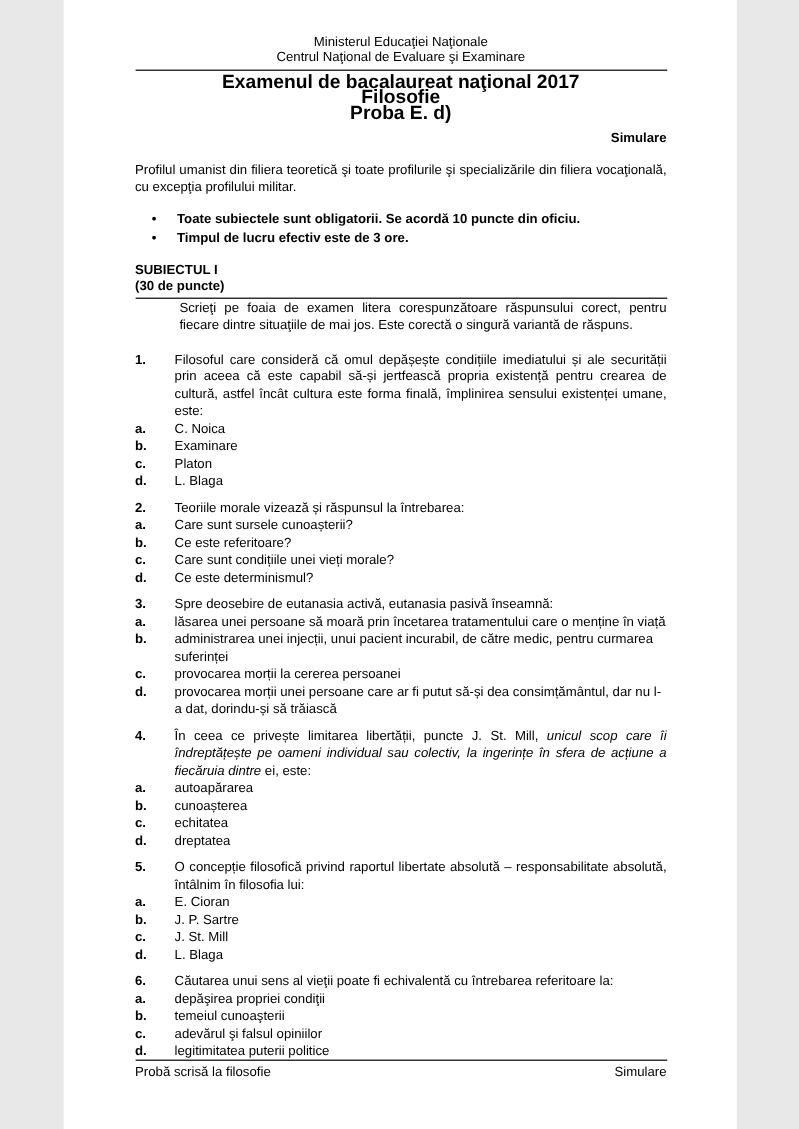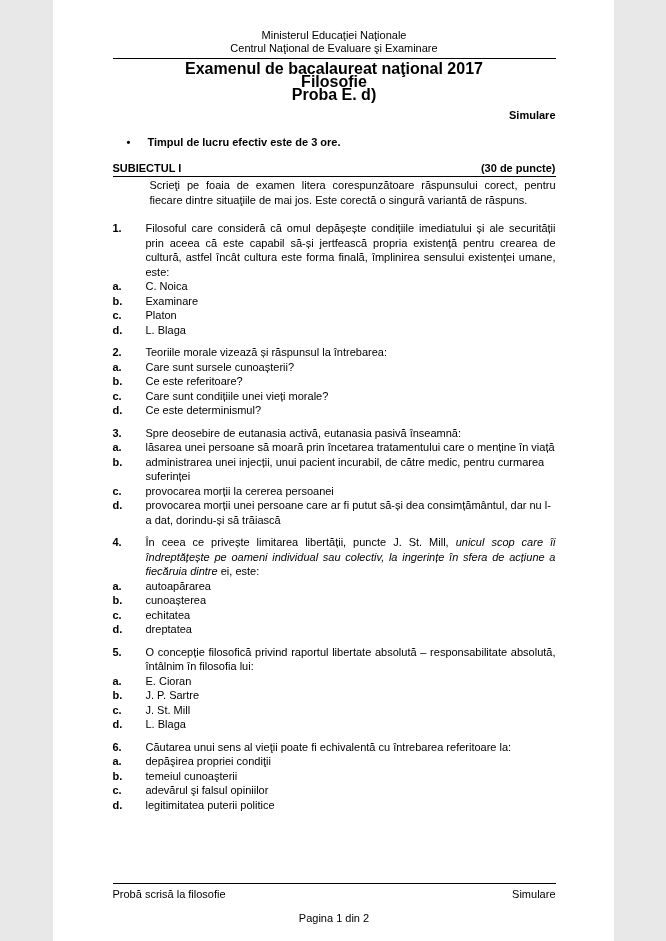--- a/index.html
+++ b/index.html
@@ -20,21 +20,21 @@
   .top-rule { border:0; border-top:1px solid #000; margin:3px 0; }
   .title-line { text-align:center; font-weight:bold; font-size:16px; line-height:13px; }
   .session-label { text-align:right; font-weight:bold; margin-top:7px; }
   .profile-note { margin-top:12px; text-align:justify; text-align-last:left; }
   ul.bullet-list { margin:11px 0 0 0; padding:0; list-style:none; font-weight:bold; }
   ul.bullet-list li { position:relative; padding-left:35px; line-height:16px; }
   ul.bullet-list li::before { content:"\2022"; position:absolute; left:14px; }
   .subject-row {
     display:flex; justify-content:space-between;
     font-weight:bold; border-bottom:1px solid #000;
-    margin-top:11px; padding-bottom:1px;
+    margin-top:11px; padding-bottom:1px;flex-direction:column;
   }
   .instructions { margin-top:1px; text-align:justify; text-align-last:left;margin-left:37px; }
   .questions { margin-top:14px; }
   .question { margin-top:0; }
   .question + .question { margin-top:8px; }
   .row { display:flex; }
   .marker { flex:0 0 33px; width:33px; font-weight:bold; }
   .q-text { flex:1; text-align:justify; text-align-last:left; }
   .q-text i { font-style:italic; }
   .o-text { flex:1; }
@@ -54,22 +54,24 @@
   <div class="org-line">Centrul Naţional de Evaluare şi Examinare</div>
 
   <hr class="top-rule">
 
   <div class="title-line">Examenul de bacalaureat naţional 2017</div>
   <div class="title-line">Filosofie</div>
   <div class="title-line">Proba E. d)</div>
 
   <div class="session-label">Simulare</div>
 
+  <div class="profile-note">Profilul umanist din filiera teoretică şi toate profilurile şi specializările din filiera vocaţională, cu excepţia profilului militar.</div>
 
   <ul class="bullet-list">
+    <li>Toate subiectele sunt obligatorii. Se acordă 10 puncte din oficiu.</li>
     <li>Timpul de lucru efectiv este de 3 ore.</li>
   </ul>
 
   <div class="subject-row">
     <span>SUBIECTUL I</span>
     <span>(30 de puncte)</span>
   </div>
 
   <div class="instructions">Scrieţi pe foaia de examen litera corespunzătoare răspunsului corect, pentru fiecare dintre situaţiile de mai jos. Este corectă o singură variantă de răspuns.</div>
 
@@ -206,16 +208,15 @@
           <div class="o-text">legitimitatea puterii politice</div>
         </div>
       </div>
     </div>
 
   <div class="footer">
     <div class="footer-row">
       <span>Probă scrisă la filosofie</span>
       <span>Simulare</span>
     </div>
-    <div class="footer-page">Pagina 1 din 2</div>
   </div>
 
 </div>
 
 </body></html>

